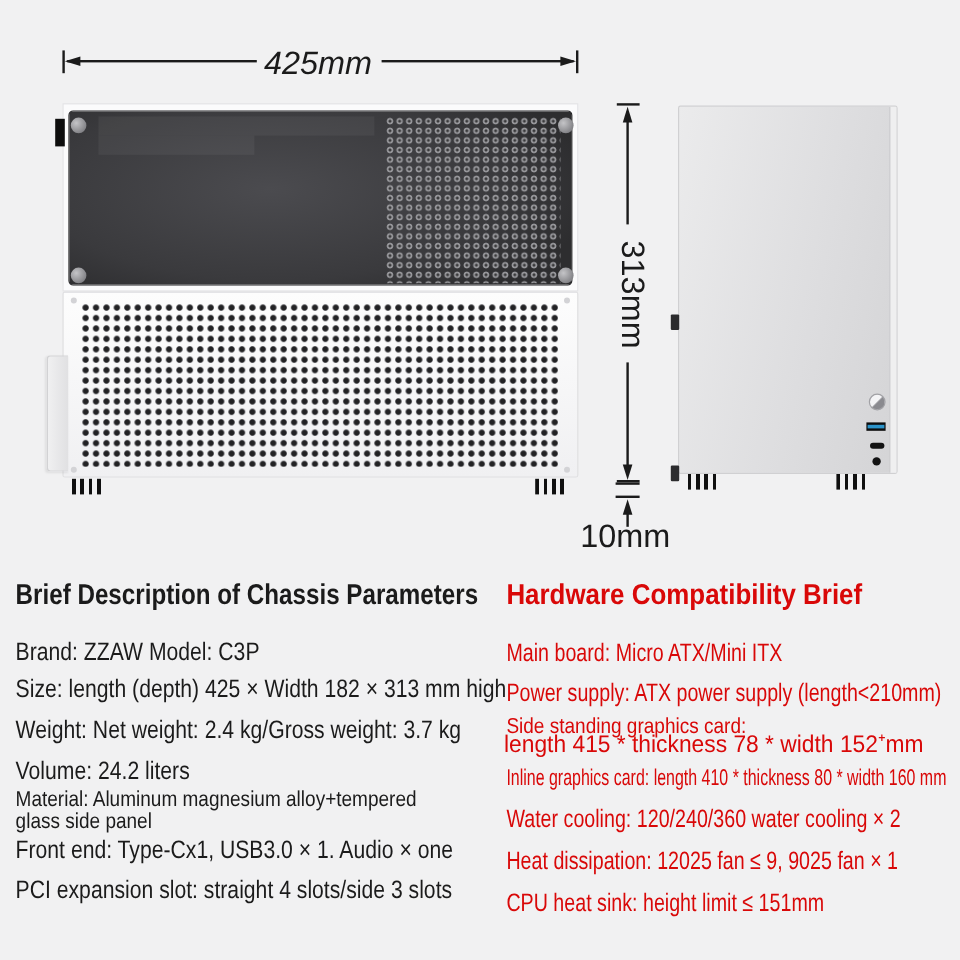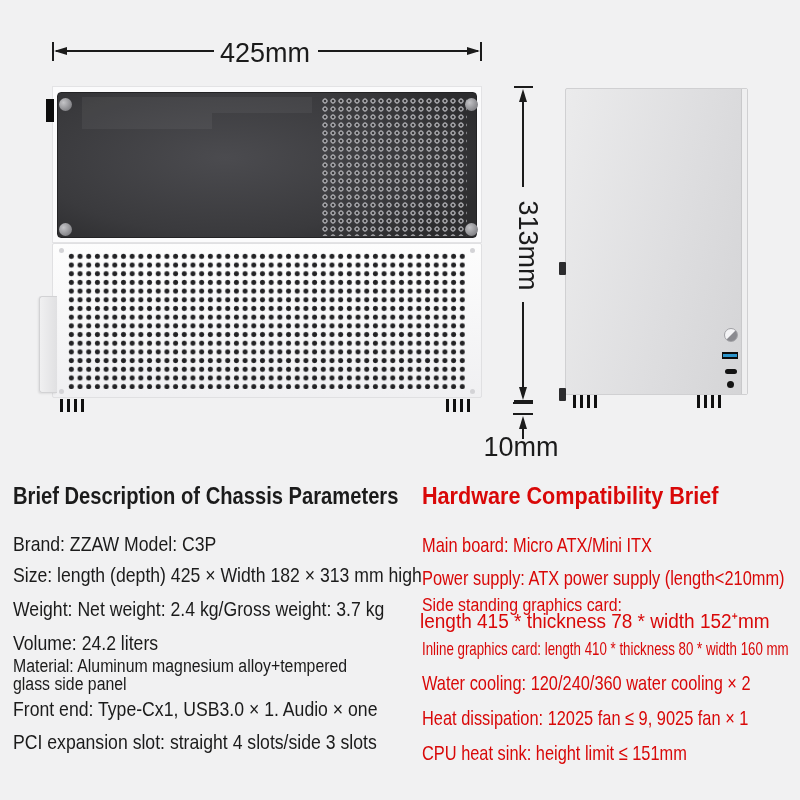--- a/index.html
+++ b/index.html
@@ -55,21 +55,21 @@
 
 <div id="stage">
 
   <div style="left:0;top:0;width:800px;height:80px;">
     <div class="dline" style="left:52px;top:42px;width:2px;height:19px;"></div>
     <div class="dline" style="left:480px;top:42px;width:2px;height:19px;"></div>
     <div class="arrow-left" style="left:54px;top:47px;"></div>
     <div class="arrow-right" style="left:467px;top:47px;"></div>
     <div class="dline" style="left:56px;top:50px;width:158px;height:2px;"></div>
     <div class="dline" style="left:318px;top:50px;width:160px;height:2px;"></div>
-    <div class="dlabel" style="left:205px;top:40px;width:120px;">425mm</div>
+    <div class="dlabel" style="left:205px;top:40px;width:120px;font-style:italic;">425mm</div>
   </div>
 
 
   <div style="left:0;top:0;width:800px;height:470px;">
     <div class="dline" style="left:514px;top:86px;width:19px;height:2px;"></div>
     <div class="dline" style="left:514px;top:400px;width:19px;height:2px;"></div>
     <div class="arrow-up" style="left:519px;top:89px;"></div>
     <div class="arrow-down" style="left:519px;top:387px;"></div>
     <div class="dline" style="left:522px;top:93px;width:2px;height:94px;"></div>
     <div class="dline" style="left:522px;top:302px;width:2px;height:93px;"></div>

